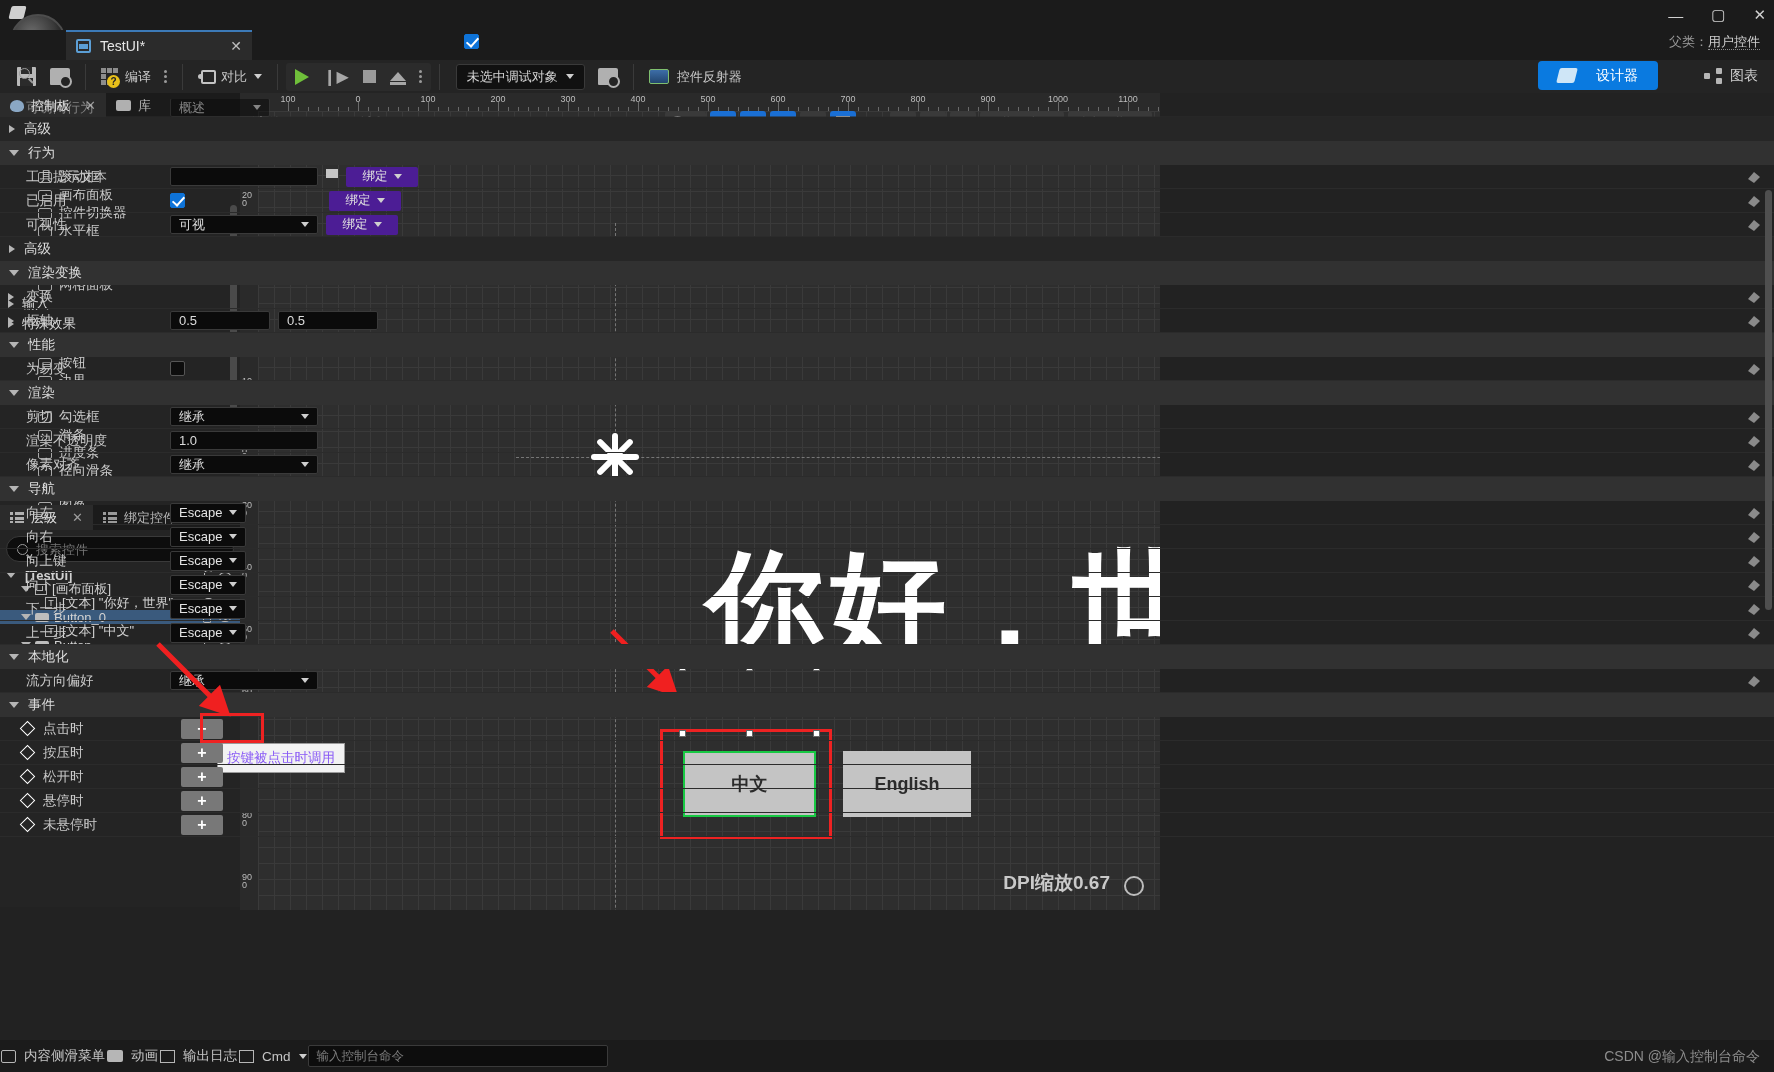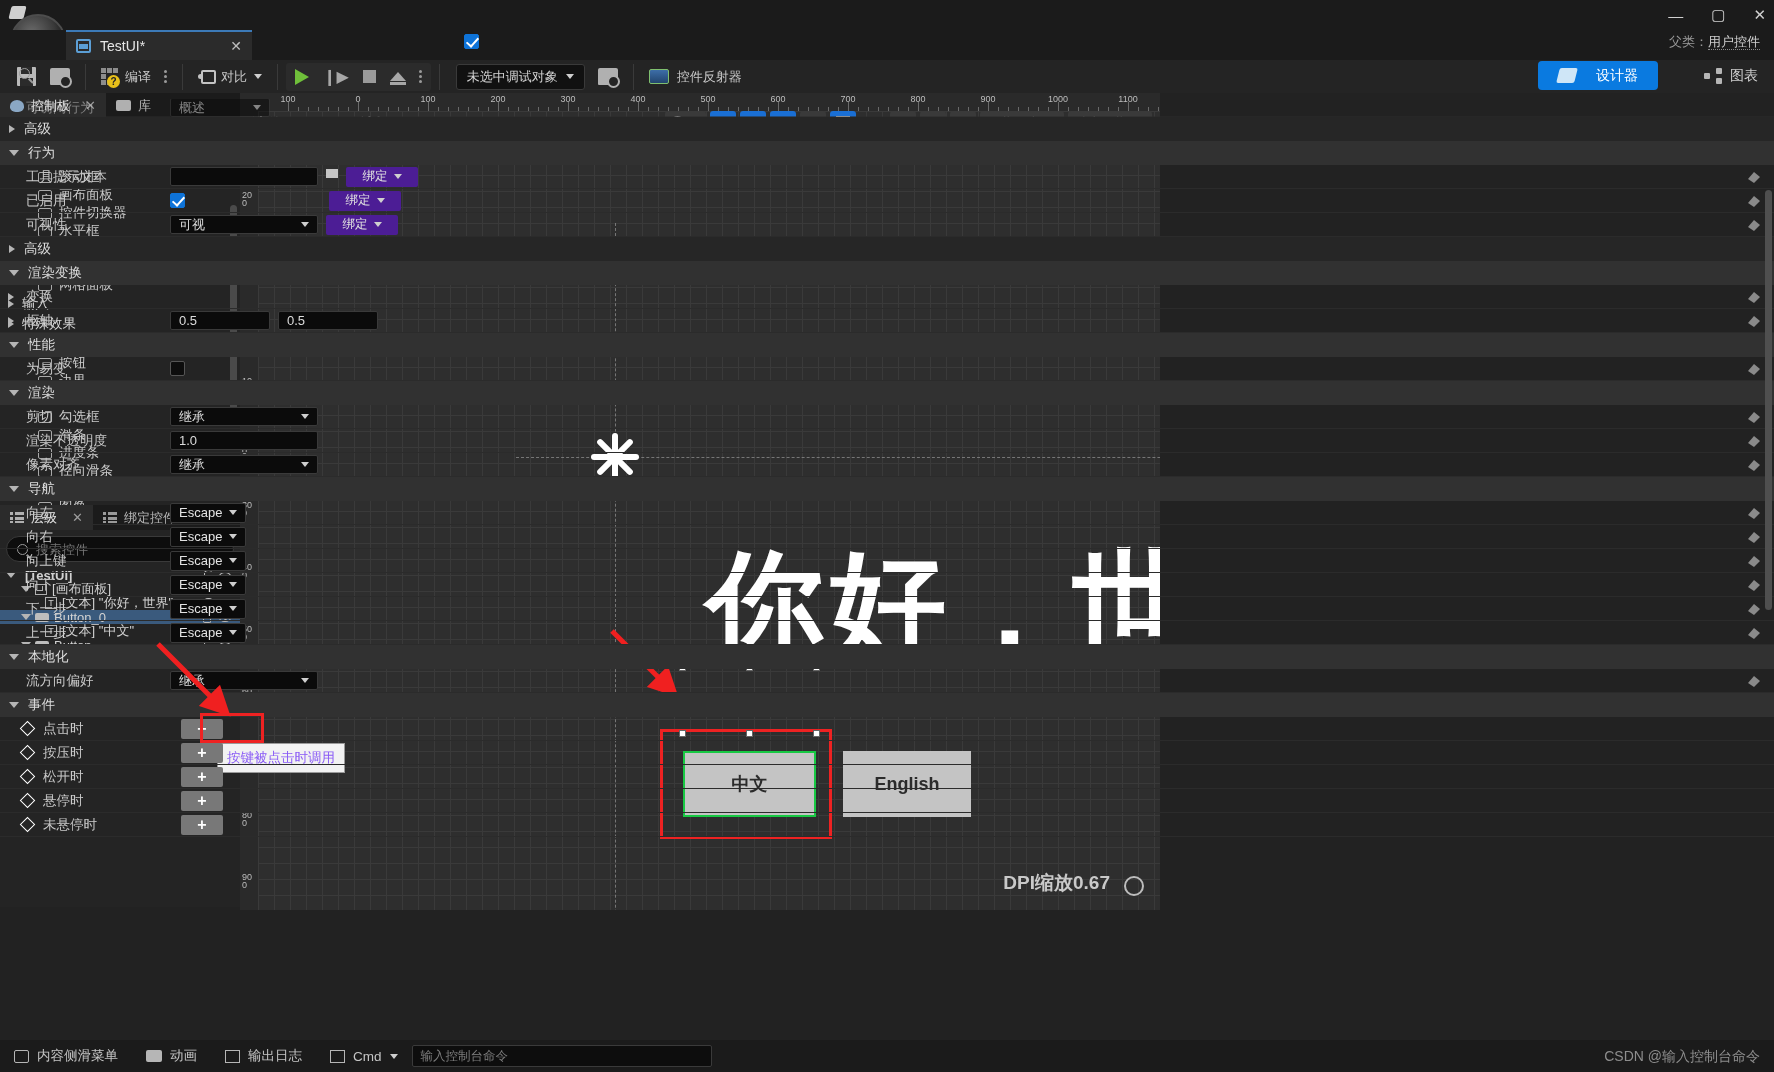--- a/index.html
+++ b/index.html
@@ -204,21 +204,21 @@
       display:flex; align-items:center; justify-content:center; font-weight:bold; }
   .ev-row { height:24px; display:flex; align-items:center; border-bottom:1px solid #2b2b2b; }
   .ev-row .lab2 { width:148px; font-size:13.5px; color:#c9c9c9; padding-left:9px; }
   .ev-hl { position:absolute; left:200px; top:-4px; width:64px; height:30px; border:3px solid #ee2222; }
   .tooltip { position:absolute; left:217px; top:26px; background:#f2f2f2; color:#8b5cf6; font-size:13.5px;
       padding:5px 9px; border:1px solid #9a9a9a; white-space:nowrap; }
   .det-scroll { position:absolute; right:2px; top:190px; width:7px; height:420px; background:#4f4f4f; border-radius:4px; }
 
   
   .statusbar { position:absolute; left:0; bottom:0; width:1774px; height:32px; background:#1b1b1b; display:flex; align-items:center; }
-  .sb { display:flex; align-items:center; gap:8px; padding:0 14px; font-size:13.5px; color:#c5c5c5; height:32px; }
+  .sb { display:flex; align-items:center; gap:8px; padding:0 1px; font-size:13.5px; color:#c5c5c5; height:32px; }
   .cmd-field { width:300px; height:22px; background:#0d0d0d; border:1px solid #3a3a3a; border-radius:2px;
       display:flex; align-items:center; padding:0 8px; font-size:12.5px; color:#7d7d7d; }
   .watermark { position:absolute; right:14px; bottom:6px; font-size:14px; color:#8d8d8d; }
 </style>
 </head>
 <body>
 
 <div class="app">
 
   <div class="titlebar">

